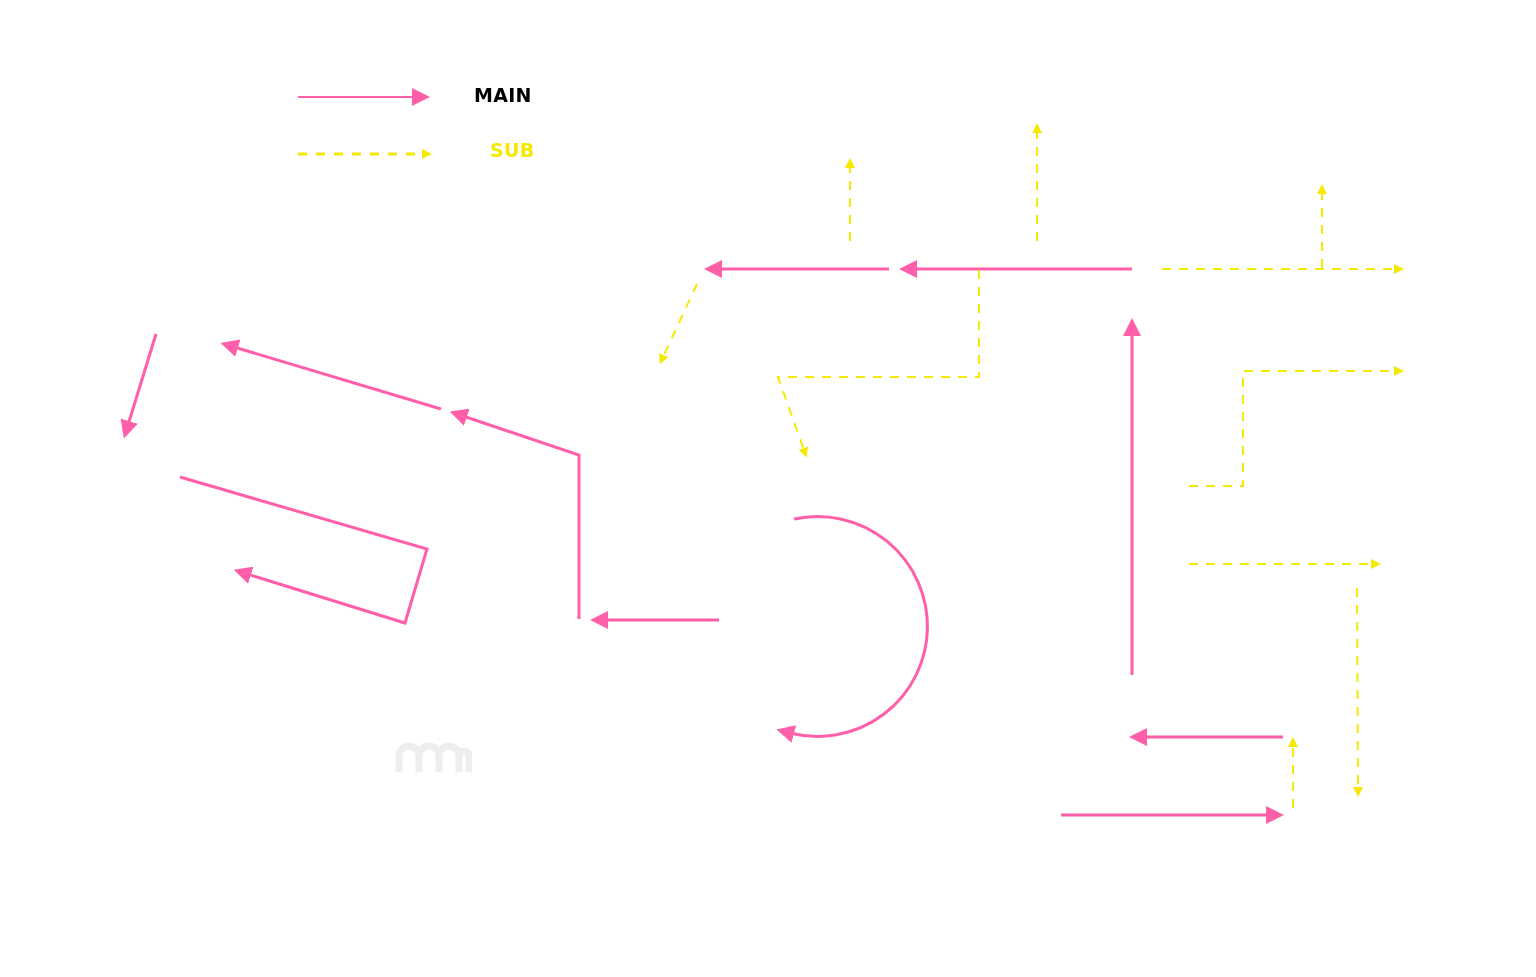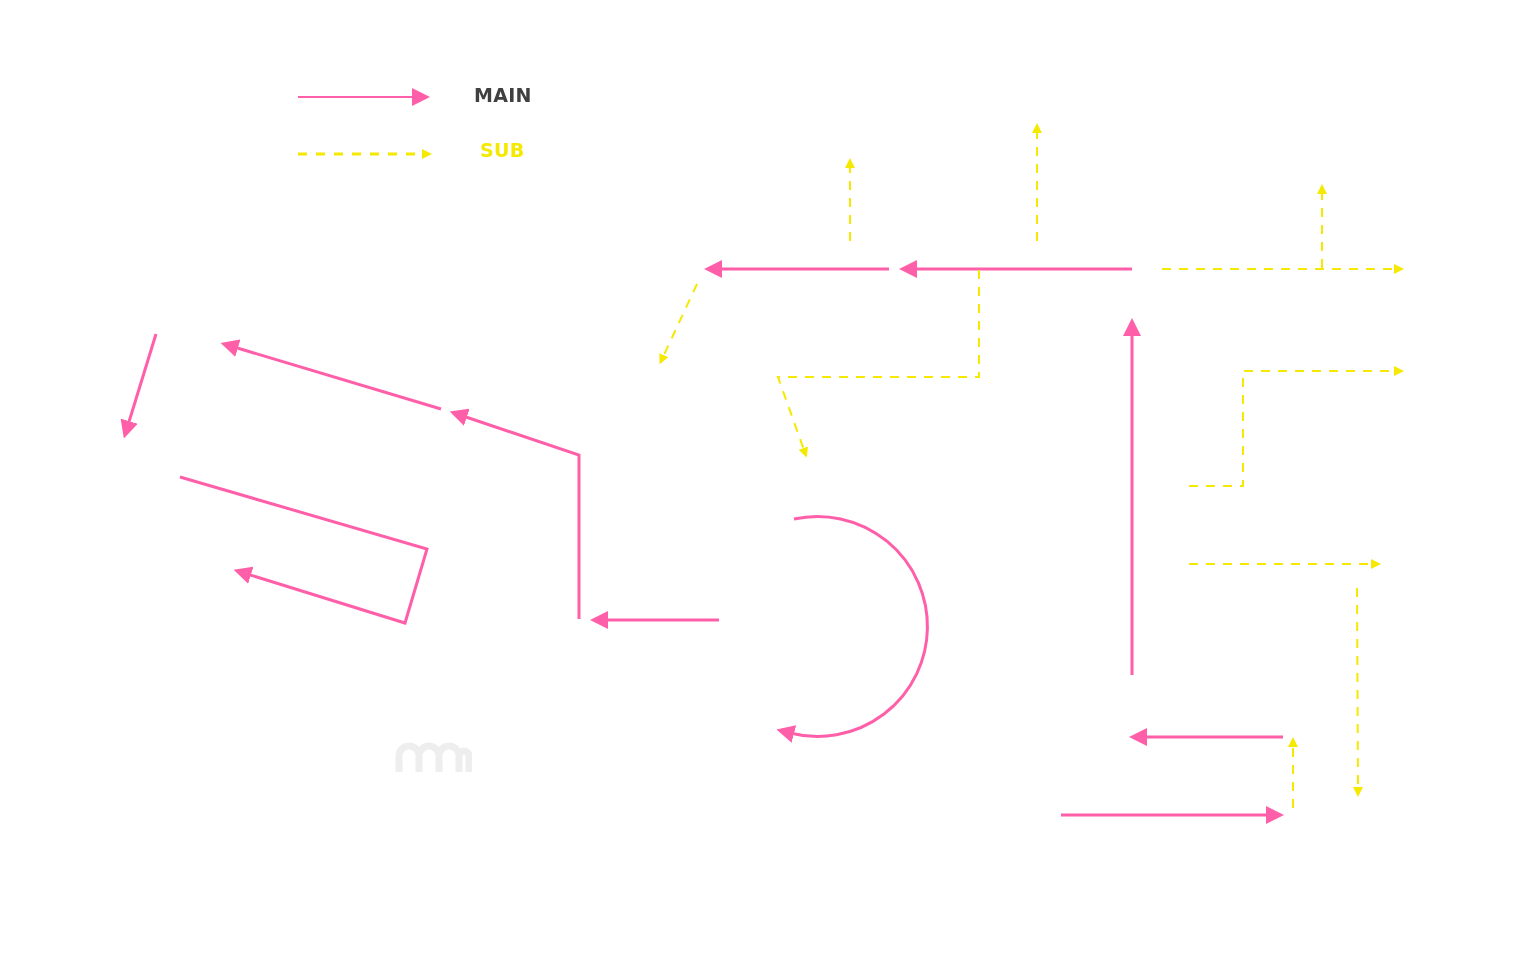--- a/index.html
+++ b/index.html
@@ -1,20 +1,20 @@
 <!DOCTYPE html>
 <html><head>
 <meta charset="utf-8">
 <style>
   html, body { margin: 0; padding: 0; background: #ffffff; }
   body { width: 1536px; height: 977px; position: relative; overflow: hidden; font-family: "DejaVu Sans", sans-serif; }
   #canvas { position: absolute; left: 0; top: 0; }
   .legend-label { position: absolute; font-family: "DejaVu Sans", sans-serif; font-weight: bold; font-size: 19px; letter-spacing: 0.3px; }
   .lbl-main { left: 474px; top: 84px; }
-  .lbl-sub { left: 480px; top: 139px; }
+  .lbl-sub { left: 490px; top: 139px; }
   .watermark { position: absolute; left: 394px; top: 740px; }
 </style>
 </head>
 <body>
 
 <svg id="canvas" width="1536" height="977" viewBox="0 0 1536 977">
   <defs>
     <marker id="mh" markerWidth="10" markerHeight="10" refX="2" refY="5" orient="auto" markerUnits="userSpaceOnUse" viewBox="0 0 10 10">
       <path d="M0,0 L10,5 L0,10 z" fill="#ff5fa8"></path>
     </marker>
@@ -63,20 +63,20 @@
     <polyline points="979,270 979,377 778,377 804,450" marker-end="url(#subHead)"></polyline>
     <line x1="1162" y1="269" x2="1396" y2="269" marker-end="url(#subHead)"></line>
     <line x1="1322" y1="268" x2="1322" y2="192" marker-end="url(#subHead)"></line>
     <polyline points="1189,486 1243,486 1243,371 1396,371" marker-end="url(#subHead)"></polyline>
     <line x1="1189" y1="564" x2="1373" y2="564" marker-end="url(#subHead)"></line>
     <line x1="1357" y1="588" x2="1358" y2="789" marker-end="url(#subHead)"></line>
     <line x1="1293" y1="808" x2="1293" y2="745" marker-end="url(#subHead)"></line>
   </g>
 </svg>
 
-<div class="legend-label lbl-main" style="color:#404040;">MAIN</div>
+<div class="legend-label lbl-main" style="color:#000000;">MAIN</div>
 <div class="legend-label lbl-sub" style="color:#f5e900;">SUB</div>
 
 <div class="watermark">
   <svg width="78" height="34" viewBox="0 0 78 34">
     <path d="M5,32 L5,16 A10,10 0 0 1 25,16 L25,32 M25,16 A10,10 0 0 1 45,16 L45,32 M45,16 A10,10 0 0 1 65,16 L65,32 M65,16 A5,5 0 0 1 75,16 L75,32" fill="none" stroke="#eeeeee" stroke-width="7"></path>
   </svg>
 </div>
 
 </body></html>

